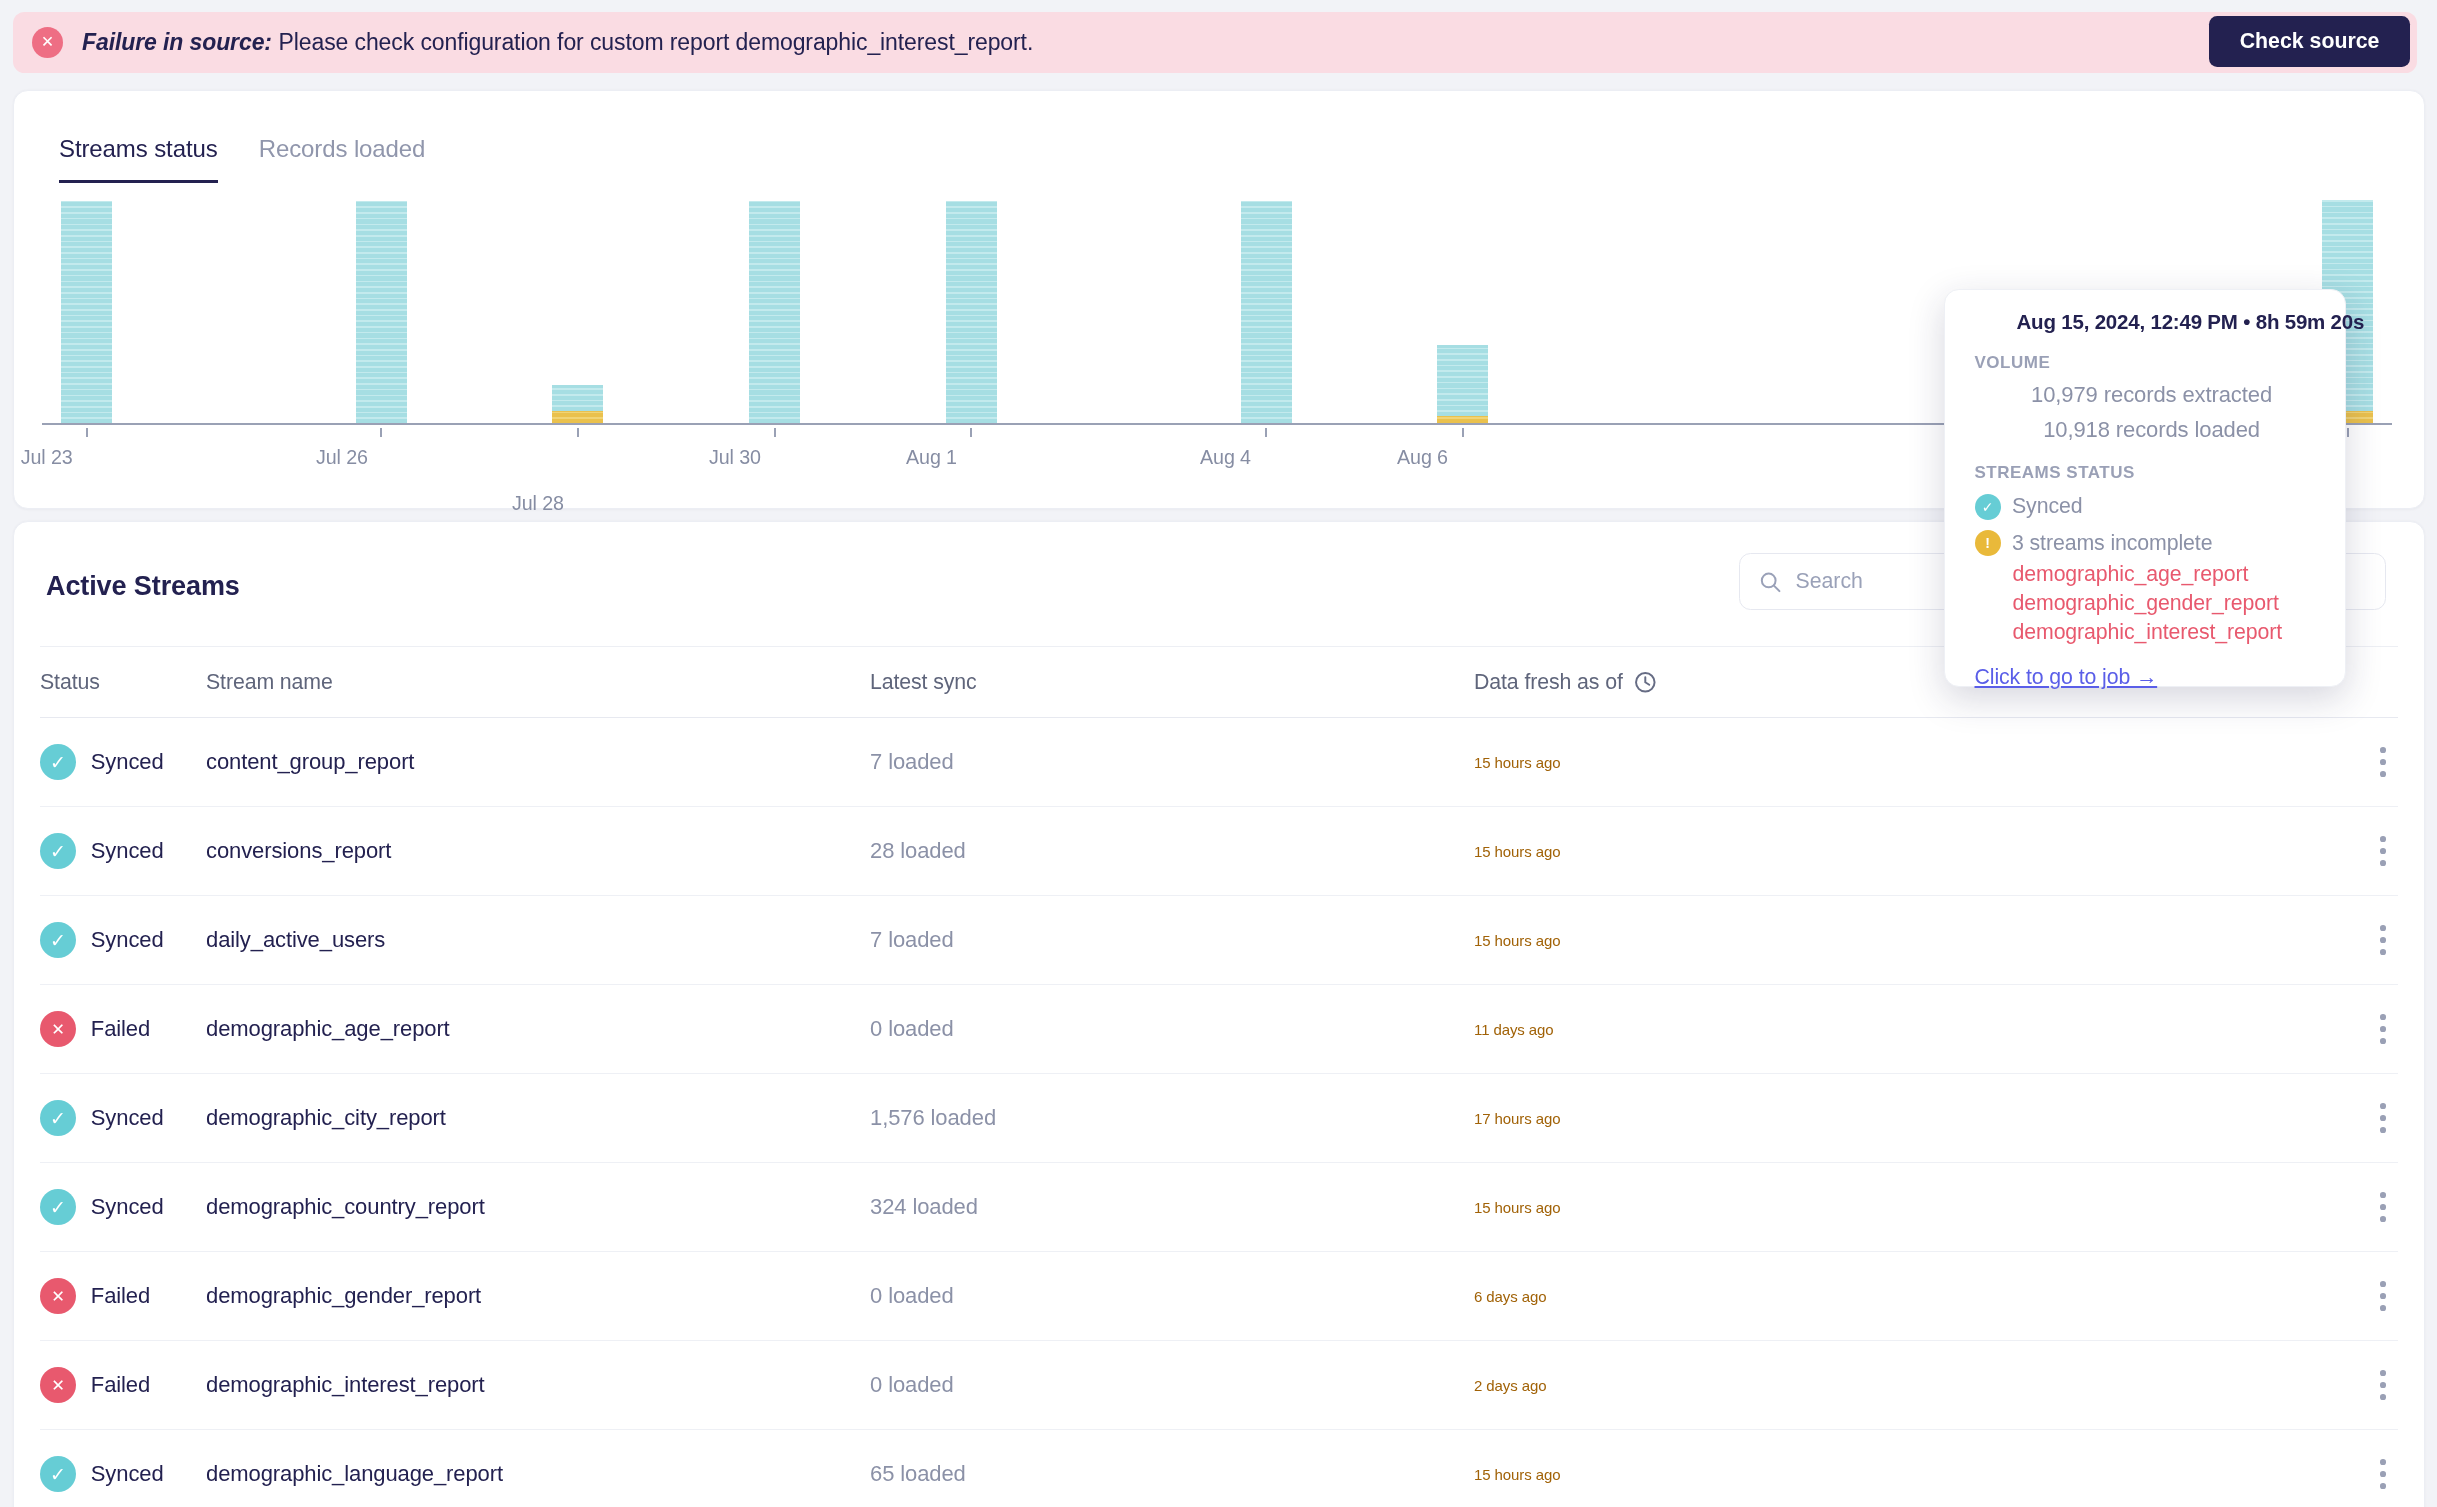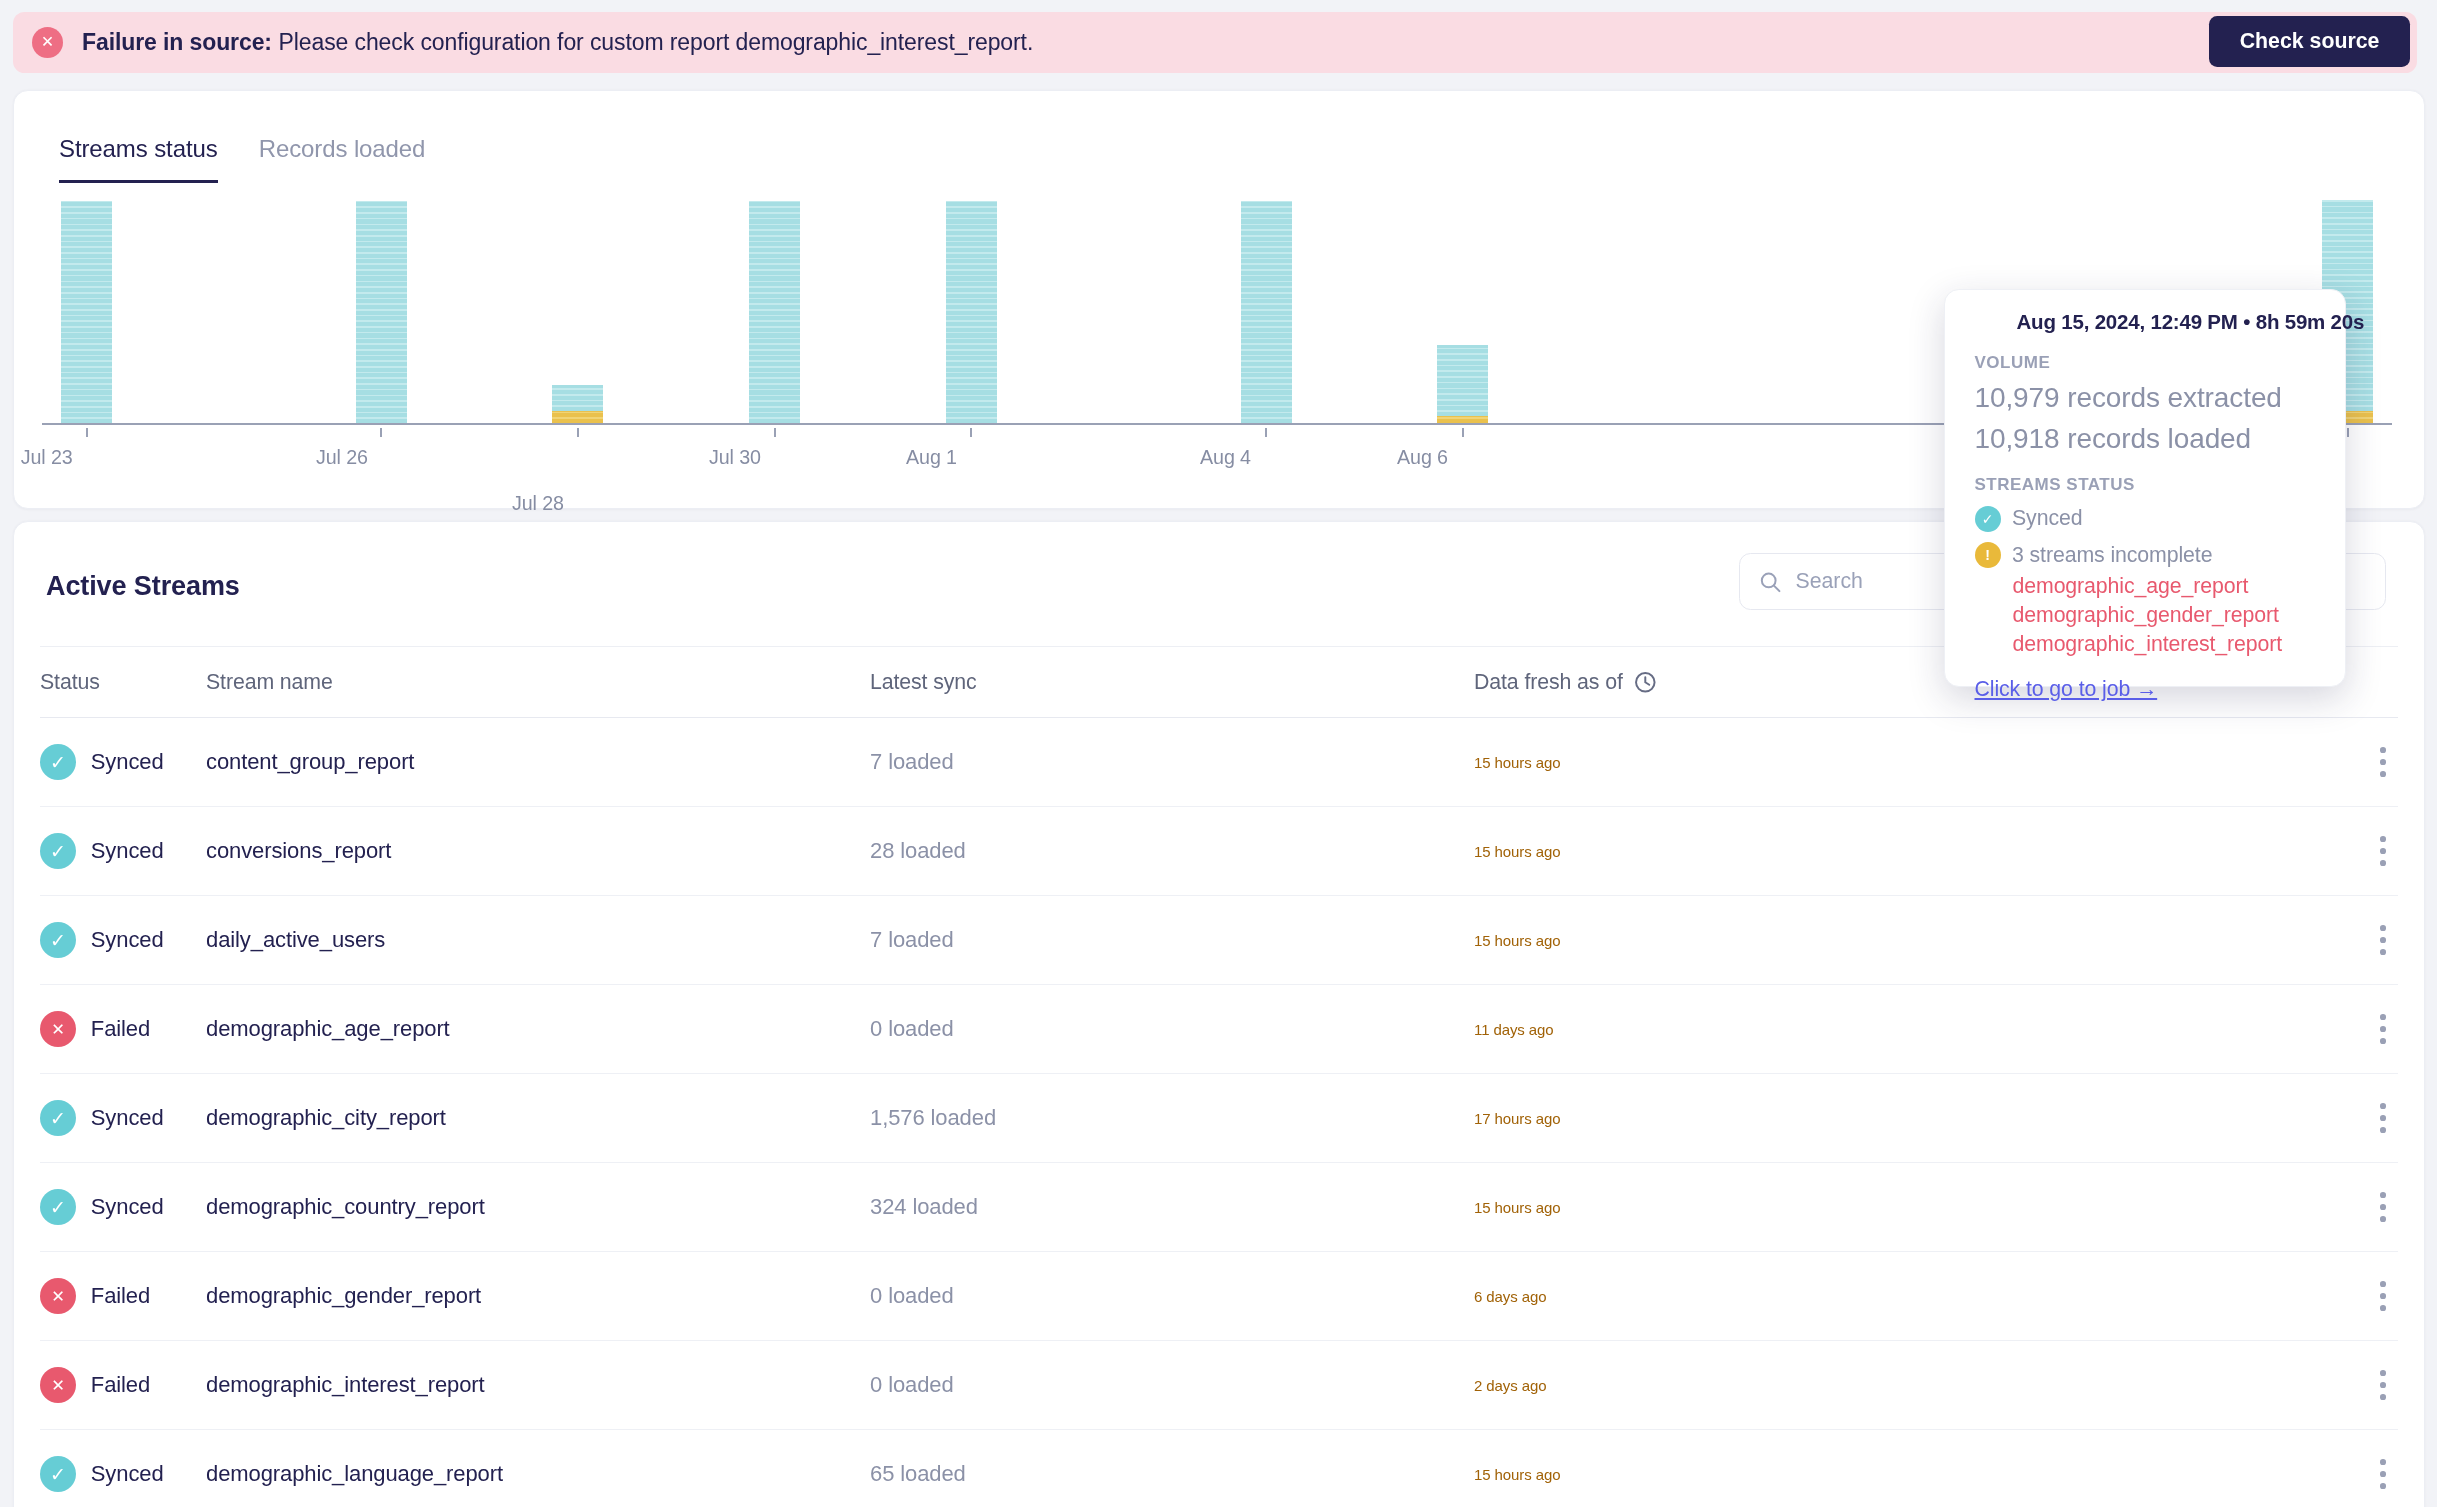--- a/index.html
+++ b/index.html
@@ -13,21 +13,21 @@
     letter-spacing:-0.1px;
   }
   .card { position:absolute; background:#fff; border:0.8px solid #eceef4; border-radius:14.8px; box-shadow:0 0.8px 2.5px rgba(30,30,60,.04); }
 
   
   .banner { position:absolute; left:13px; top:11.5px; width:2404px; height:61px;
     background:#fadce3; border-radius:11.5px; display:flex; align-items:center; z-index:5; }
   .banner-icon { width:31px; height:31px; border-radius:50%; background:#ee6e84; color:#fff;
     display:flex; align-items:center; justify-content:center; font-size:15.6px; font-weight:700; margin-left:19px; flex:none; }
   .banner-text { margin-left:19px; font-size:23px; color:#232150; white-space:nowrap; }
-  .banner-text .bold { font-weight:700; margin-right:6.6px; }
+  .banner-text .bold { font-weight:700; margin-right:6.6px;font-style:italic; }
   .check-source-btn { position:absolute; right:6.6px; top:4.9px; height:51px; padding:4px 31px;
     background:#232150; border:none; border-radius:8.2px; color:#fff; font-size:21.3px; font-weight:700;
     font-family:inherit; display:flex; align-items:center; cursor:pointer; }
 
   
   .chart-card { left:13px; top:90px; width:2412px; height:419px; }
   .tabs { position:absolute; left:45px; top:44px; display:flex; gap:41px; }
   .tab { font-size:24px; color:#9096ac; padding-bottom:17px; cursor:pointer; }
   .tab.active { color:#232150; font-weight:500; border-bottom:3.3px solid #232150; }
 
@@ -38,21 +38,21 @@
   .seg.incomplete { background:repeating-linear-gradient(0deg,#eac14d 0px,#eac14d 4.1px,#f1d476 4.1px,#f1d476 5.7px); }
   .tick { position:absolute; top:225px; width:1.6px; height:9px; background:#9aa1b5; }
   .xlabel { position:absolute; top:243px; width:131px; text-align:left; font-size:19.7px; color:#868da3; }
 
   
   .tooltip { position:absolute; left:1944px; top:289px; width:402px; height:398px;
     background:#fff; border:0.8px solid #eef0f5; border-radius:14.8px;
     box-shadow:0 11.5px 36px rgba(35,33,80,.18); z-index:60; padding:19.7px 16.4px 19.7px 29.5px; }
   .tt-title { font-size:20.5px; font-weight:700; color:#232150; letter-spacing:-0.2px; white-space:nowrap;margin-left:42px; }
   .tt-label { font-size:17px; font-weight:700; color:#9aa0b6; letter-spacing:0.5px; margin-top:19.7px; }
-  .tt-line { font-size:28px; color:#8b91a7; margin-top:9px; white-space:nowrap; }
+  .tt-line { font-size:22px; color:#8b91a7; margin-top:9px; white-space:nowrap;text-align:center; }
   .tt-status-row { display:flex; align-items:center; gap:11.5px; margin-top:10.7px; }
   .tt-icon { width:26px; height:26px; border-radius:50%; color:#fff; display:flex; align-items:center;
     justify-content:center; font-size:14px; font-weight:700; flex:none; }
   .tt-icon.synced { background:#66cdd5; }
   .tt-icon.warn { background:#e9b93a; }
   .tt-status-text { font-size:21.3px; color:#8b91a7; }
   .tt-streams { margin-left:38px; margin-top:3.3px; }
   .tt-stream-link { display:block; font-size:21.3px; color:#e8596e; line-height:29px; text-decoration:none; cursor:pointer; }
   .tt-job-link { display:inline-block; margin-top:18px; font-size:21.3px; color:#5a5ee8; text-decoration:underline; cursor:pointer; }
 

